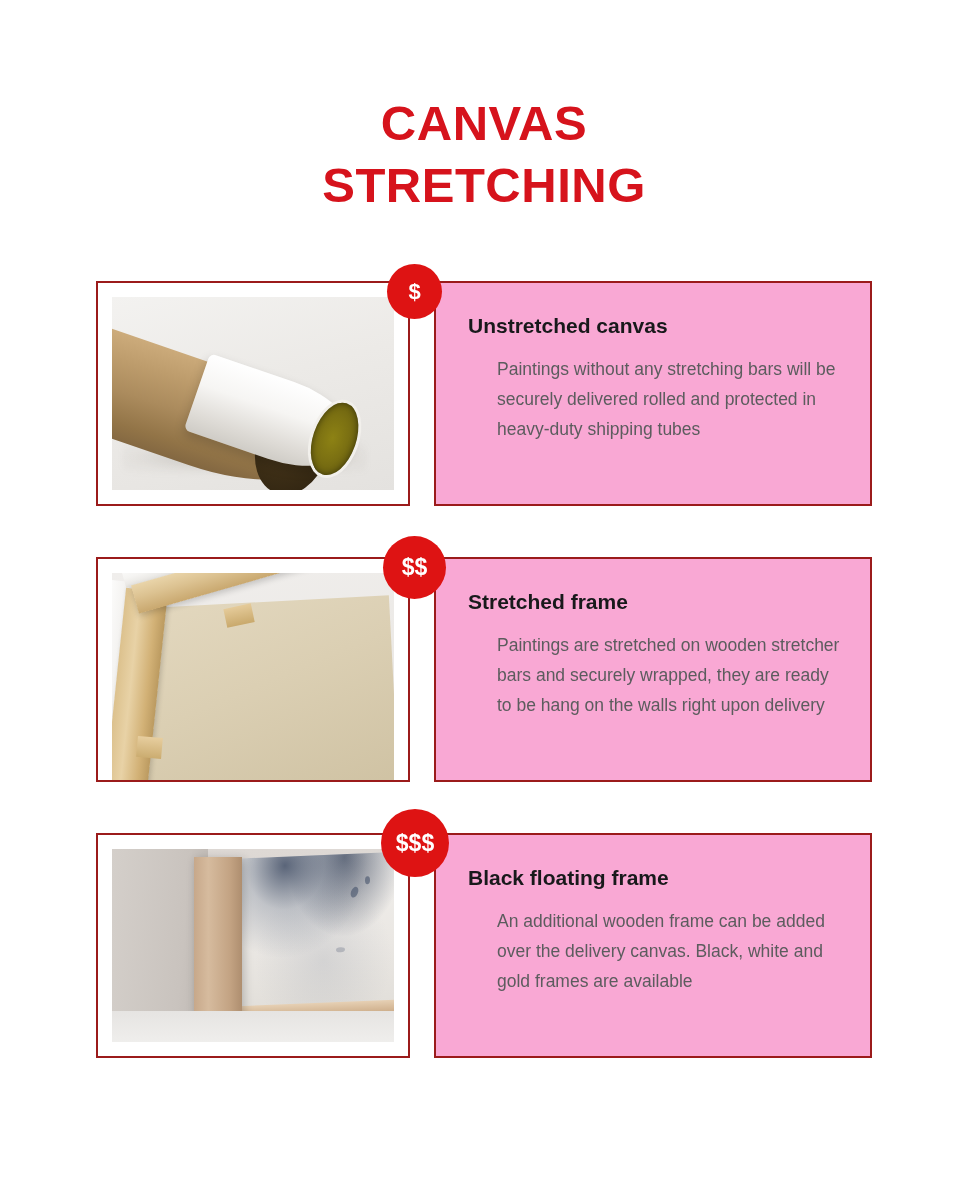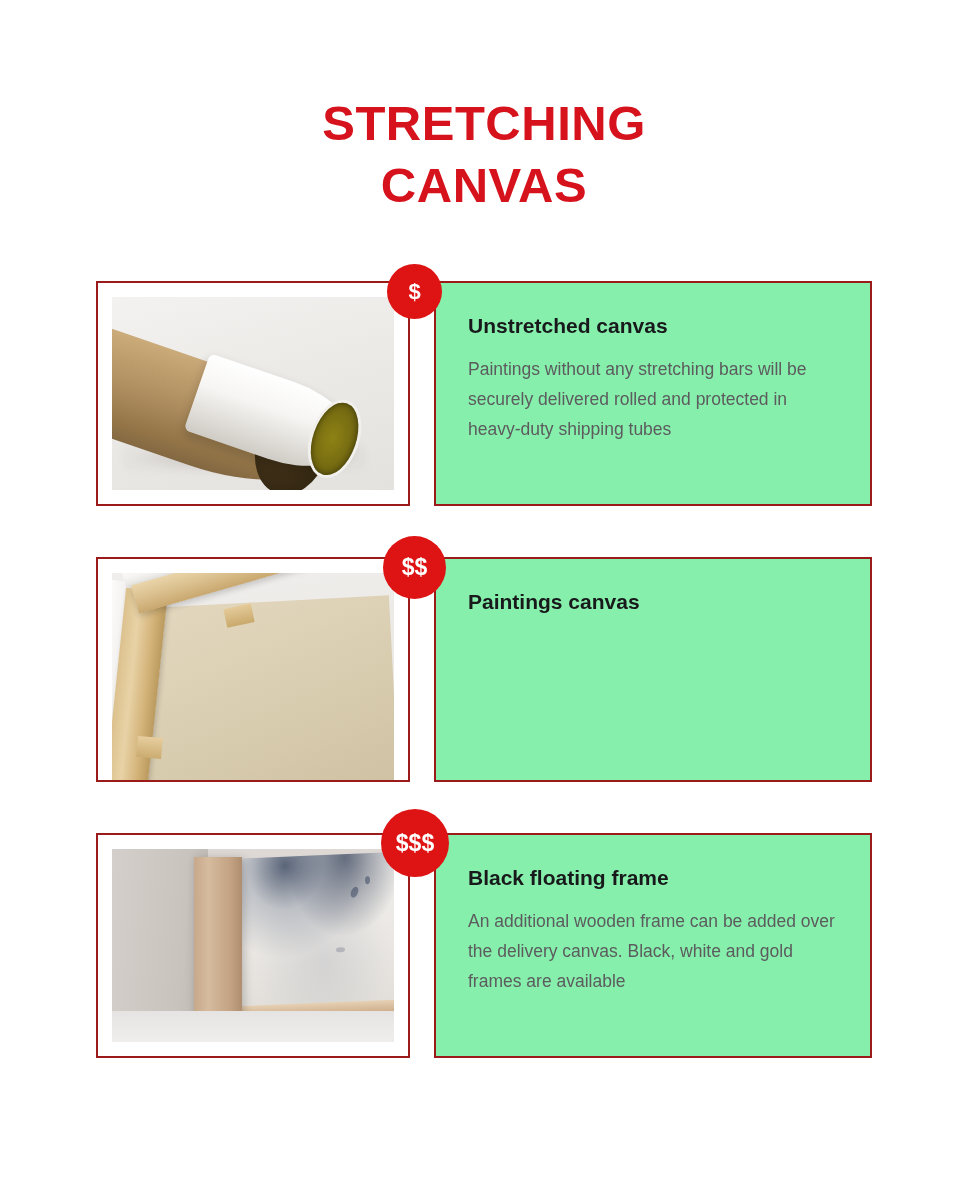--- a/index.html
+++ b/index.html
@@ -89,36 +89,37 @@
   .badge.b3 { width: 68px; height: 68px; right: -41px; top: -26px; font-size: 23px; }
 
   
   .gap { width: 24px; flex: none; }
 
   .text-card {
     position: relative;
     width: 438px;
     height: 225px;
     border: 2px solid #9B1B1B;
-    background: #86efac;
+    background: #f9a8d4;
     padding: 30px 30px 20px 32px;
     flex: none;
   }
   .card-title {
     color: #18191B;
     font-weight: bold;
     font-size: 21px;
     line-height: 26px;
     margin-bottom: 15px;
   }
   .card-desc {
     color: #5C5C5E;
     font-size: 17.5px;
     line-height: 30px;
     max-width: 372px;
+    margin-left: 29px;
   }
 
   
   .ph { position: absolute; inset: 0; }
 
   
   .p1-bg {
     background: linear-gradient(165deg, #f3f2f0 0%, #eceae7 45%, #e4e2df 100%);
   }
   .p1-tube {
@@ -259,22 +260,22 @@
     position: absolute; left: 0; bottom: 0; width: 100%; height: 16%;
     background: linear-gradient(180deg, #e6e4e2 0%, #efeeec 100%);
   }
 </style>
 </head>
 <body>
 
 <div class="page">
 
   <div class="title-block">
+    <span class="title-line">CANVAS</span>
     <span class="title-line">STRETCHING</span>
-    <span class="title-line">CANVAS</span>
   </div>
 
   <div class="rows">
 
     <div class="row">
 
       <div class="img-frame">
         <div class="photo">
           <div class="ph p1-bg"></div>
           <div class="p1-shadow"></div>
@@ -308,21 +309,22 @@
           <div class="p2-barT"></div>
           <div class="p2-wedge1"></div>
           <div class="p2-wedge2"></div>
         </div>
         <div class="badge b2">$$</div>
       </div>
 
       <div class="gap"></div>
 
       <div class="text-card">
-        <div class="card-title">Paintings canvas</div>
+        <div class="card-title">Stretched frame</div>
+        <div class="card-desc">Paintings are stretched on wooden stretcher bars and securely wrapped, they are ready to be hang on the walls right upon delivery</div>
       </div>
     </div>
 
     <div class="row">
 
       <div class="img-frame">
         <div class="photo">
           <div class="ph p3-bg"></div>
           <div class="p3-wall"></div>
           <div class="p3-canvas">

